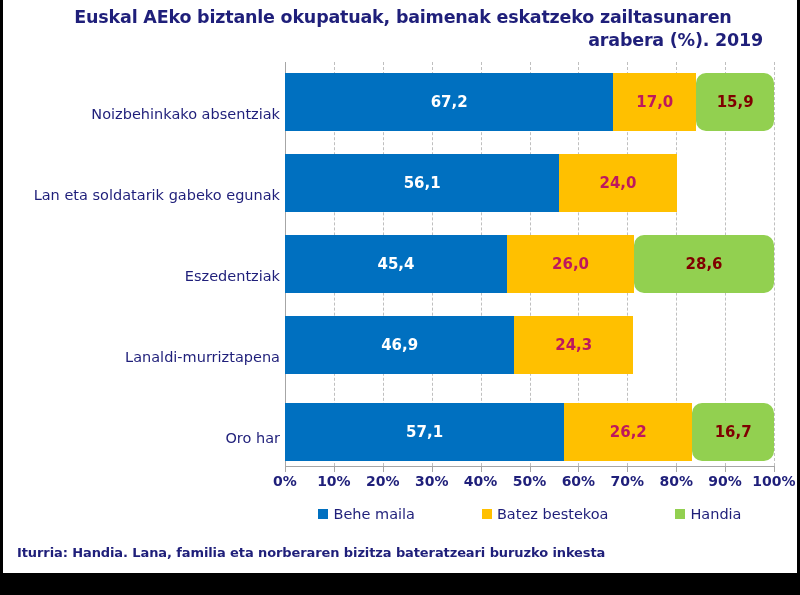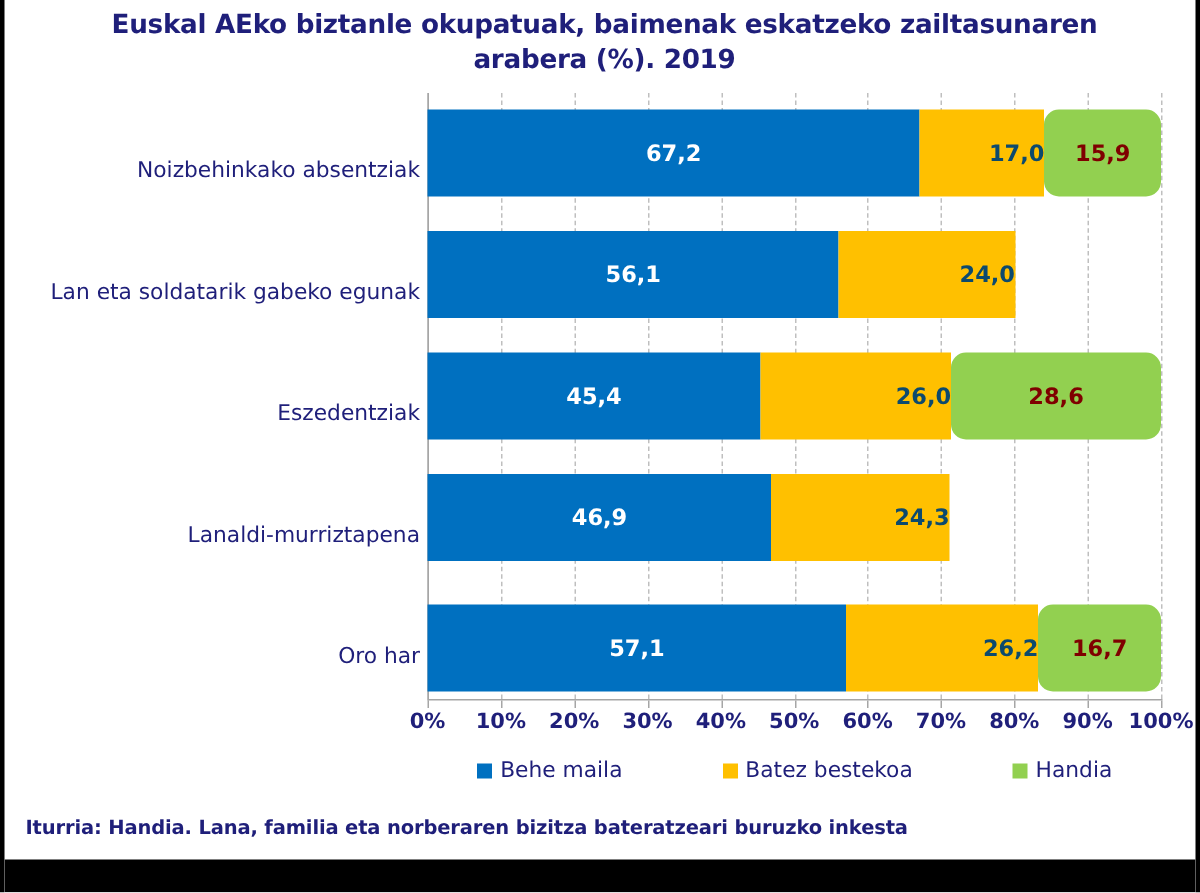--- a/index.html
+++ b/index.html
@@ -27,21 +27,21 @@
     left: 40px;
     top: 6px;
     width: 720px;
     text-align: center;
     color: #1F1F7A;
     font-weight: bold;
     font-size: 17.5px;
     line-height: 23px;
     letter-spacing: -0.2px;
   }
-  #chart-title .line2 { display: block; }
+  #chart-title .line2 { display: block; text-align: right; }
 
   
   #plot-area {
     position: absolute;
     left: 282px;
     top: 62px;
     width: 489px;
     height: 404px;
   }
   .gridline {
@@ -81,21 +81,21 @@
   .seg {
     height: 100%;
     display: flex;
     align-items: center;
     justify-content: center;
     font-weight: bold;
     font-size: 15px;
     box-sizing: border-box;
   }
   .seg.s0 { background: #0070C0; color: #FFFFFF; }
-  .seg.s1 { background: #FFC000; color: #0c4a6e; justify-content: flex-end; }
+  .seg.s1 { background: #FFC000; color: #be185d; }
   .seg.s2 { background: #92D050; color: #7F0000; border-radius: 10px; }
 
   
   .cat-label {
     position: absolute;
     right: 0;
     width: 265px;
     text-align: right;
     color: #1F1F7A;
     font-size: 14.5px;

